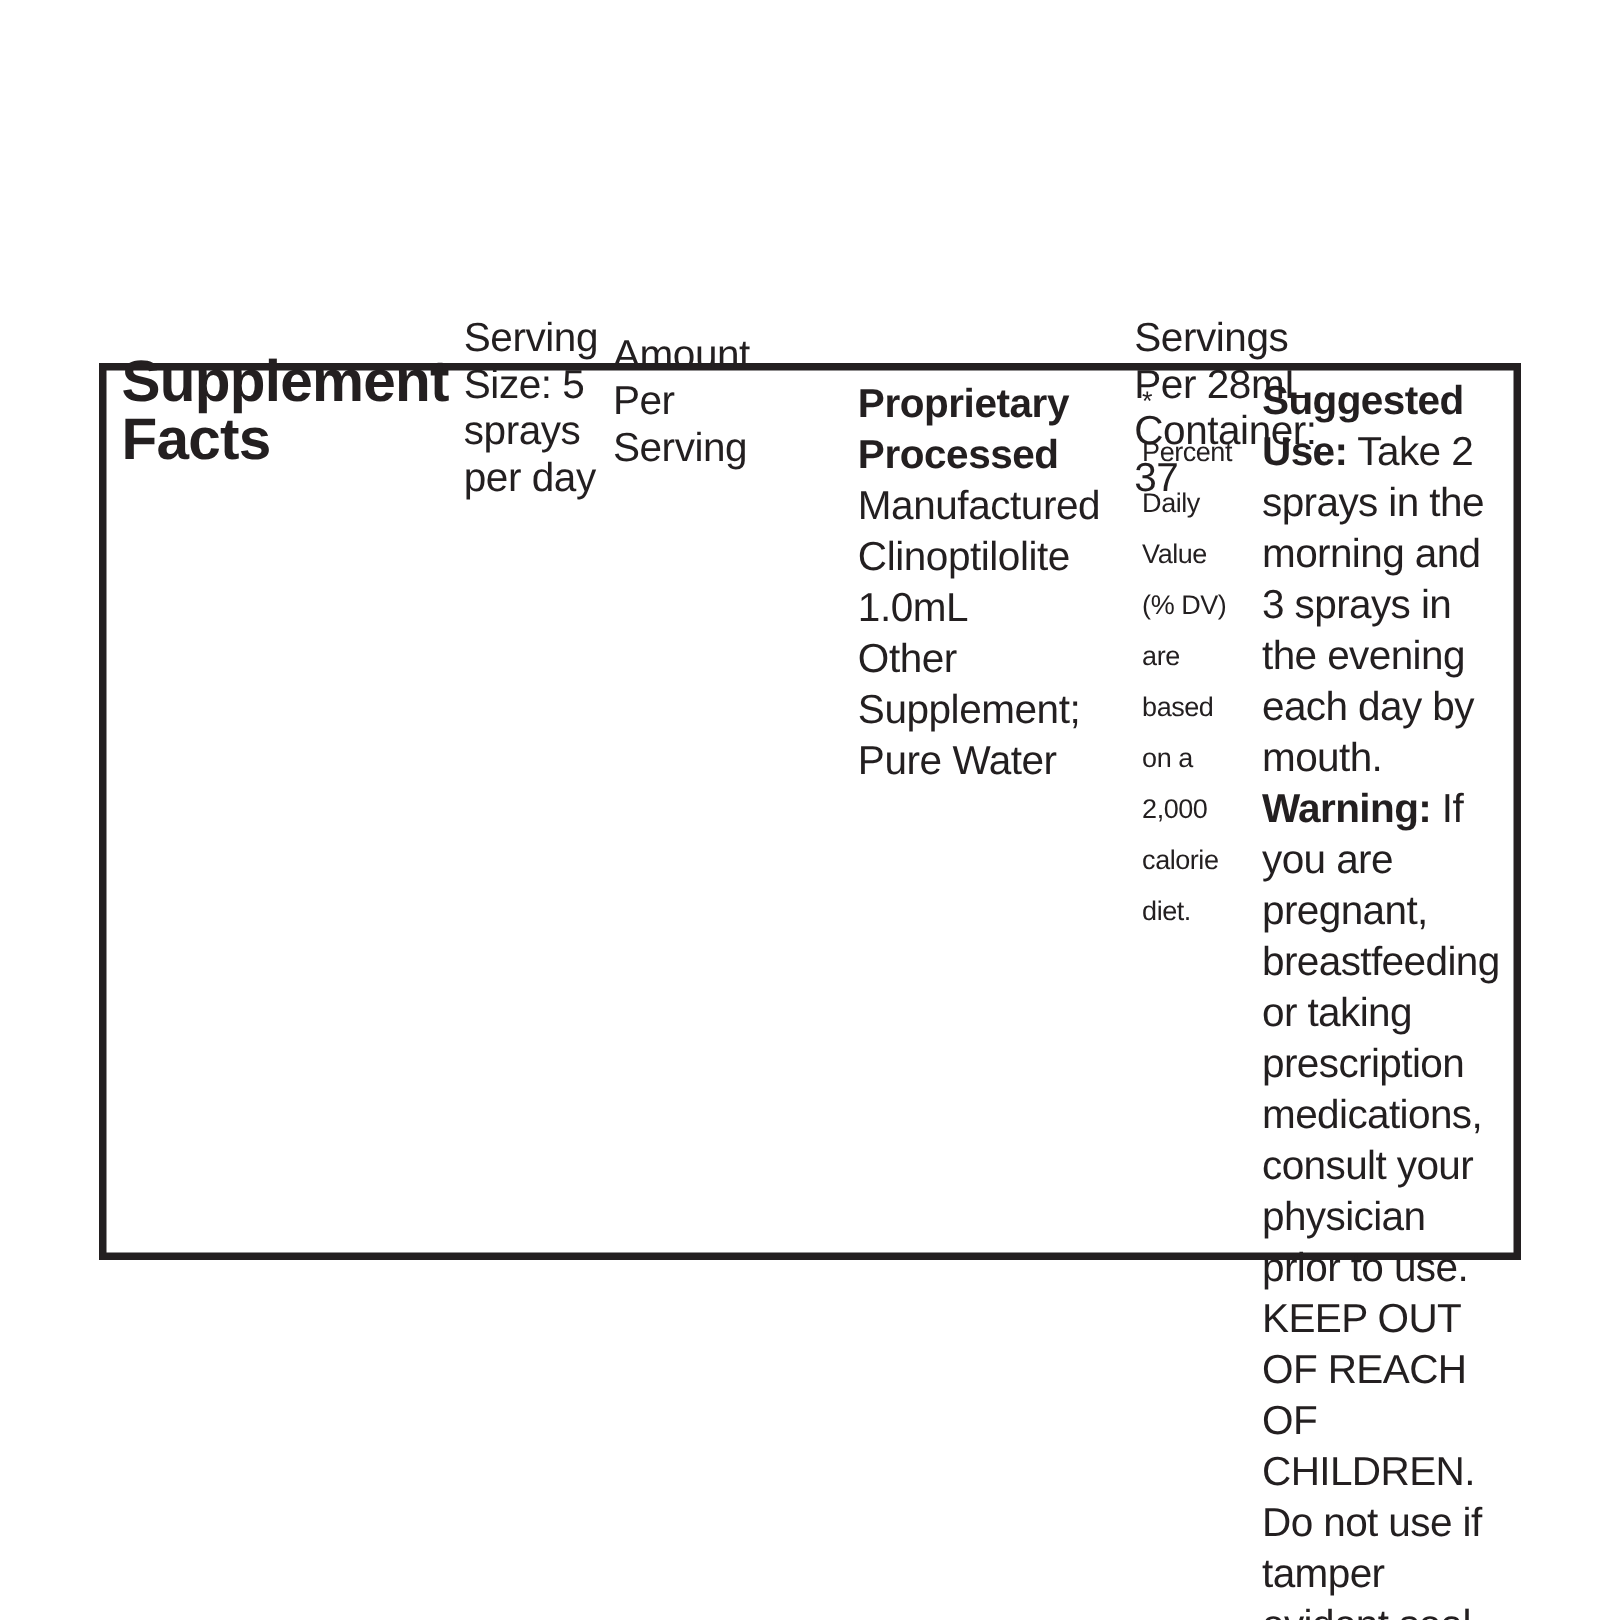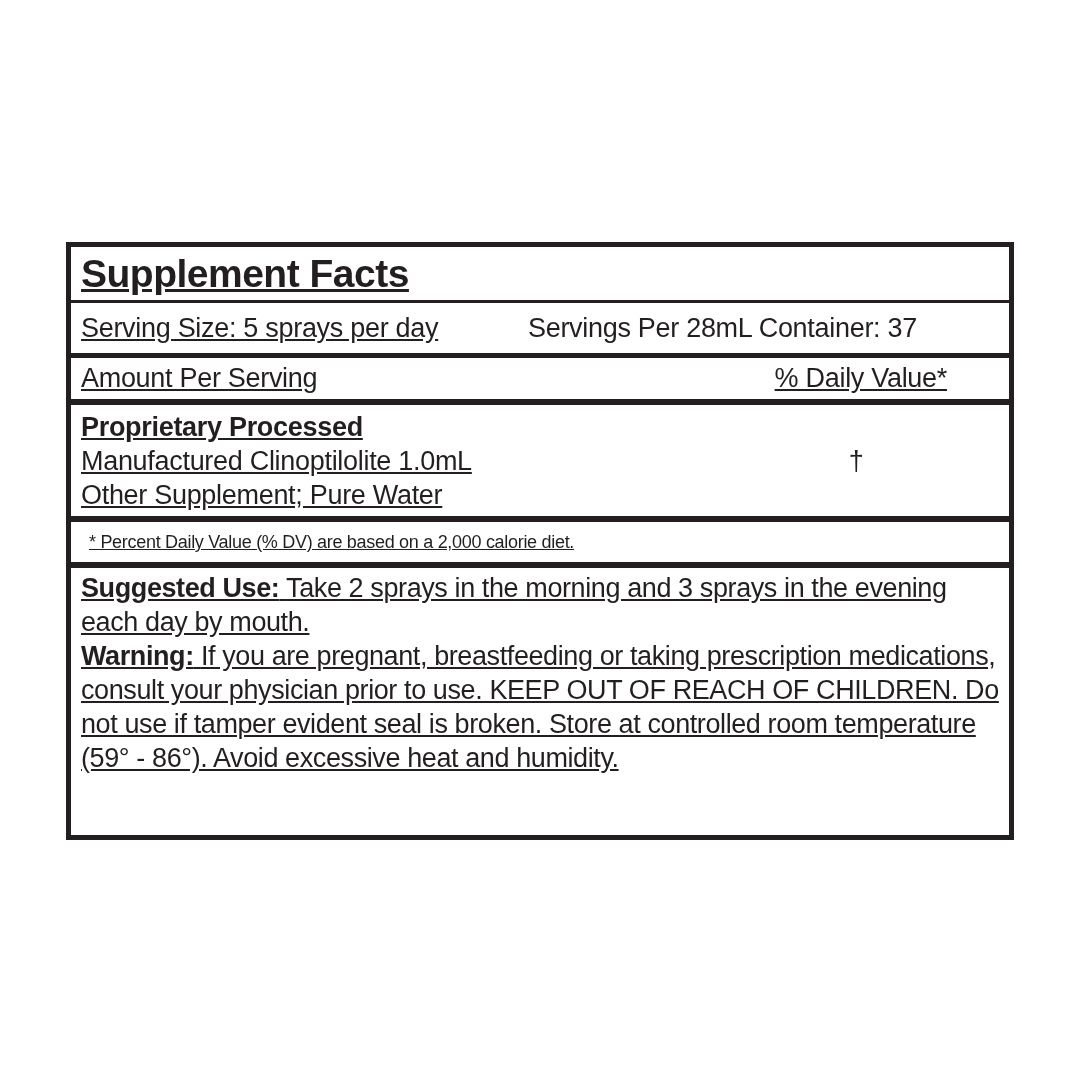--- a/index.html
+++ b/index.html
@@ -19,22 +19,21 @@
     position: absolute;
     left: 66px;
     top: 242px;
     width: 948px;
     height: 598px;
     box-sizing: border-box;
     border: 5px solid #231f20;
     background: #ffffff;
     color: #231f20;
     display: flex;
-    flex-direction: column;
-    text-decoration: underline;
+    flex-direction: row;
   }
   .title-row {
     height: 53px;
     display: flex;
     align-items: center;
     padding-left: 10px;
   }
   .title-row h1 {
     margin: 0;
     font-size: 39px;
@@ -125,21 +124,20 @@
 
     <div class="serving-row">
       <span class="col1">Serving Size: 5 sprays per day</span>
       <span class="col2">Servings Per 28mL Container: 37</span>
     </div>
 
     <div class="rule-med"></div>
 
     <div class="header-row">
       <span>Amount Per Serving</span>
-      <span>% Daily Value*</span>
     </div>
 
     <div class="rule-thick"></div>
 
     <div class="ingredients">
       <div class="heading">Proprietary Processed</div>
       <div>Manufactured Clinoptilolite 1.0mL</div>
       <div>Other Supplement; Pure Water</div>
       <span class="dv-mark">†</span>
     </div>

